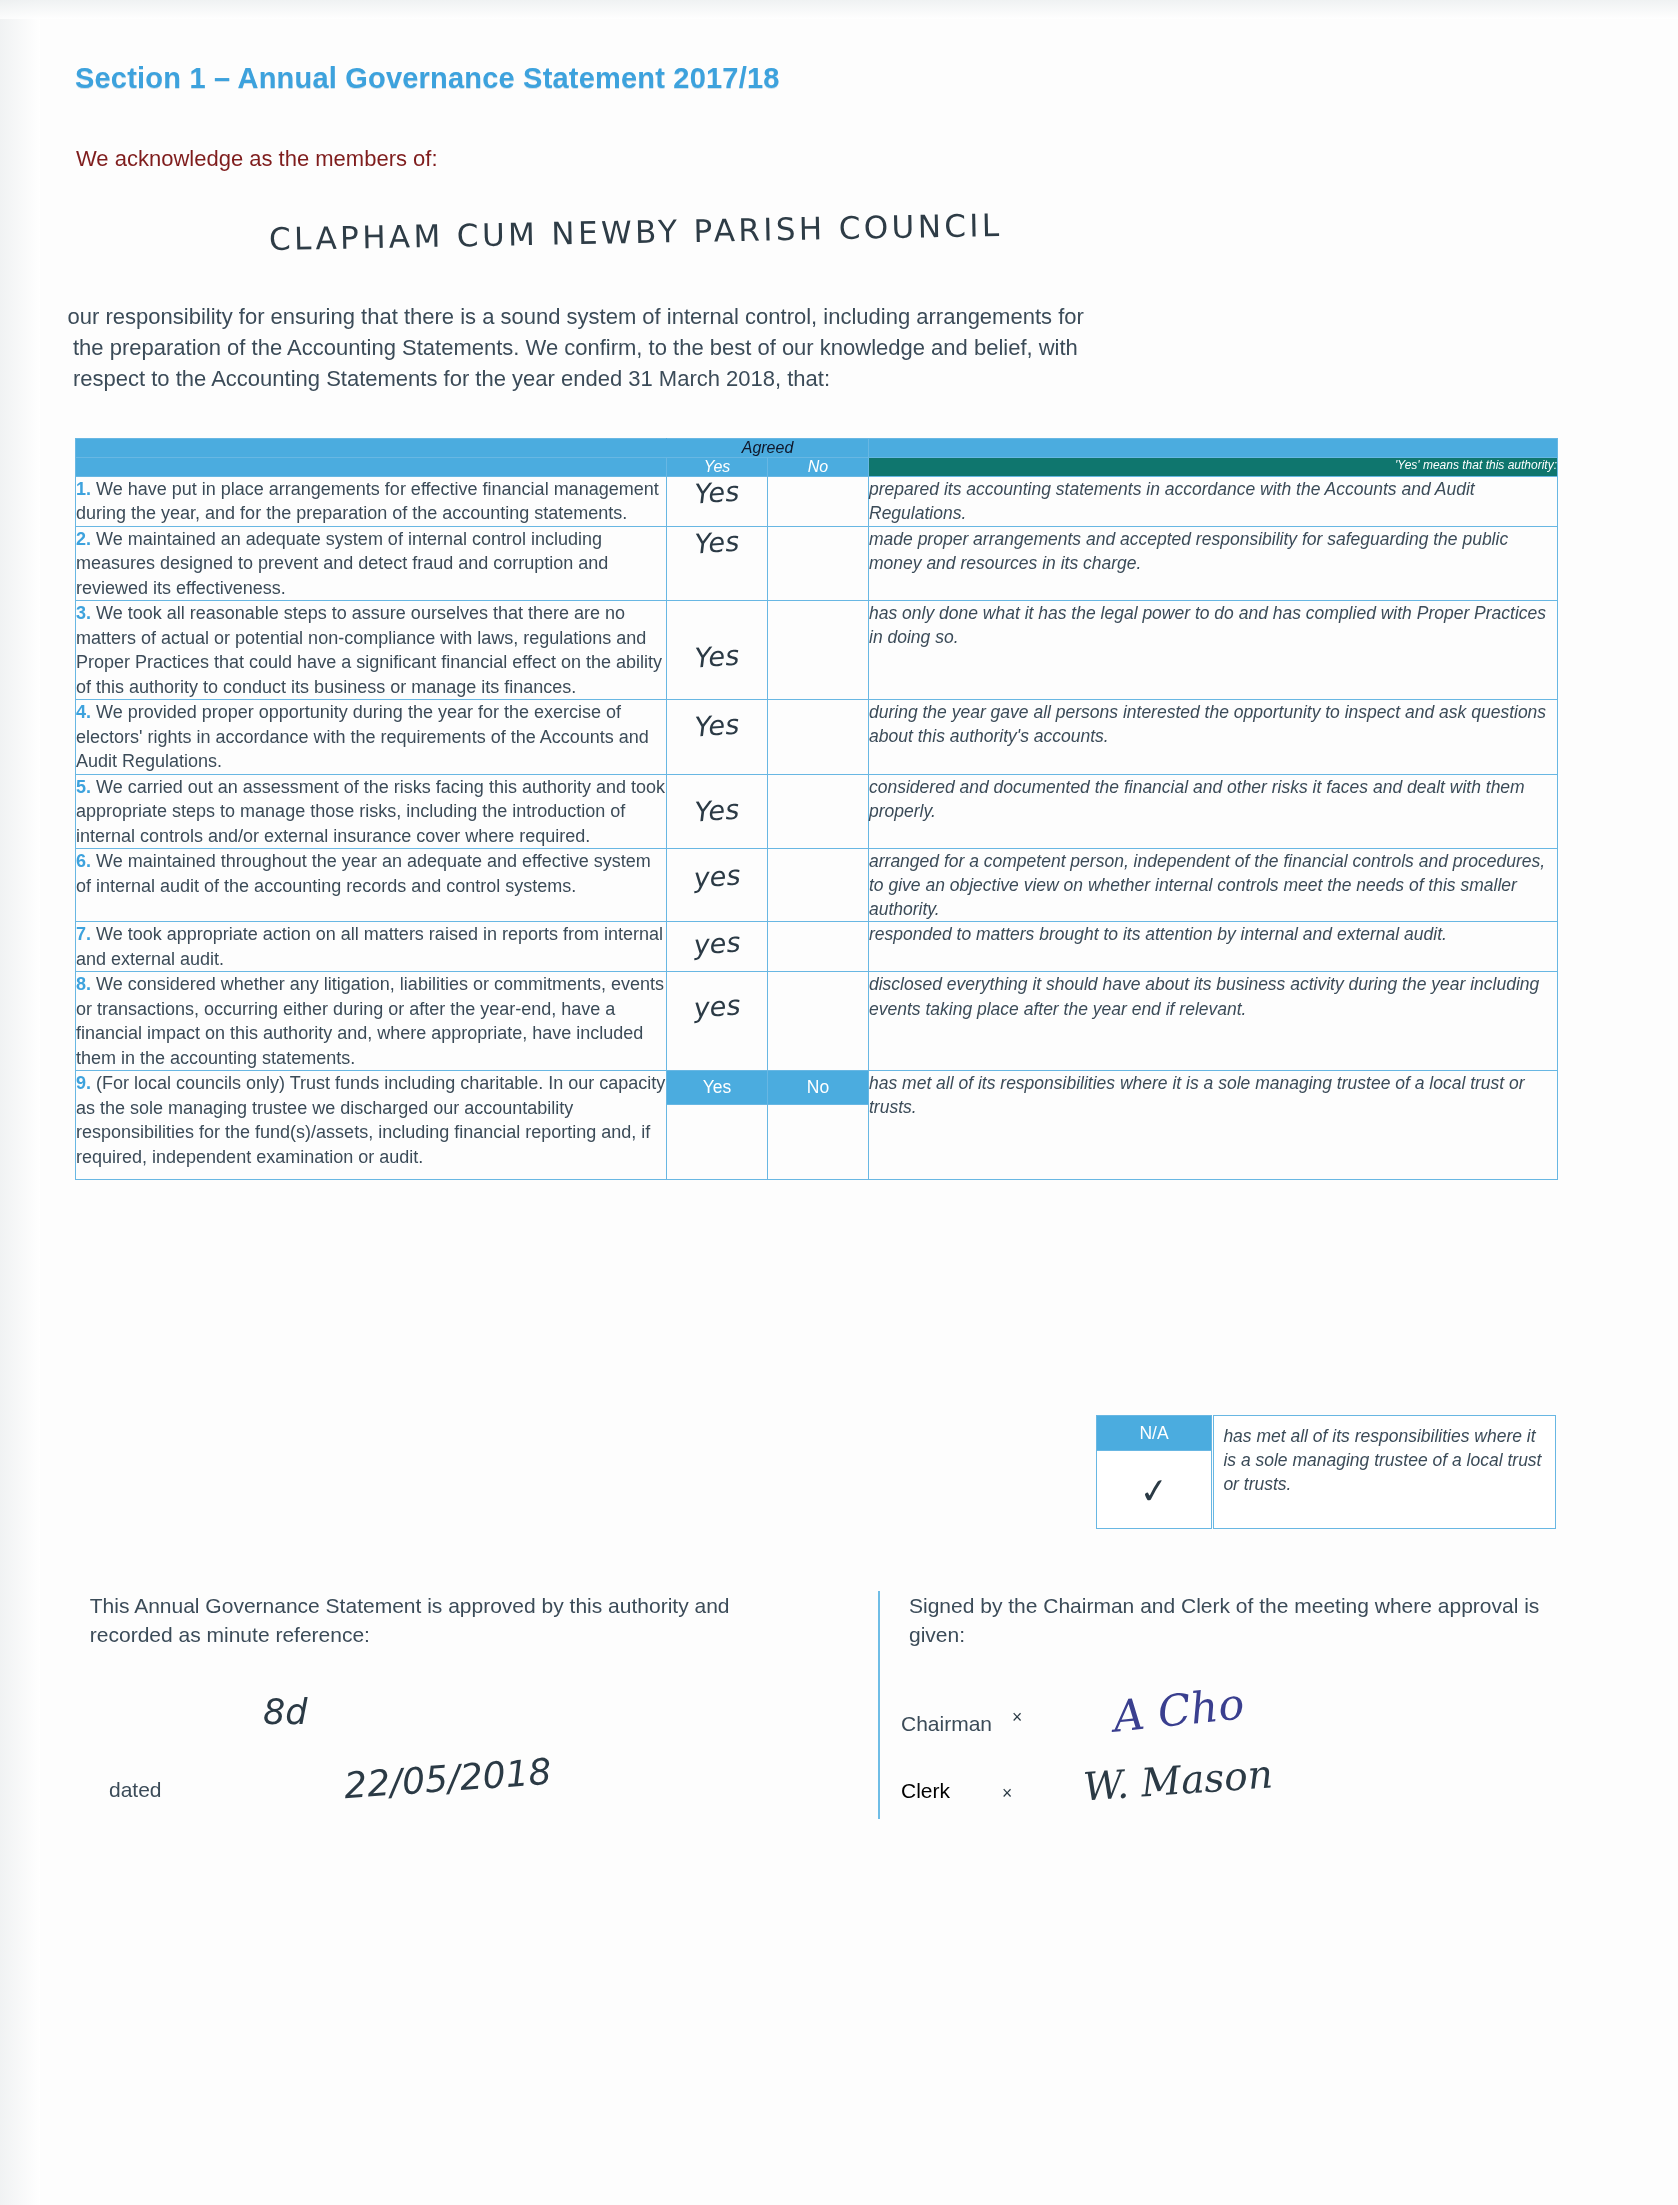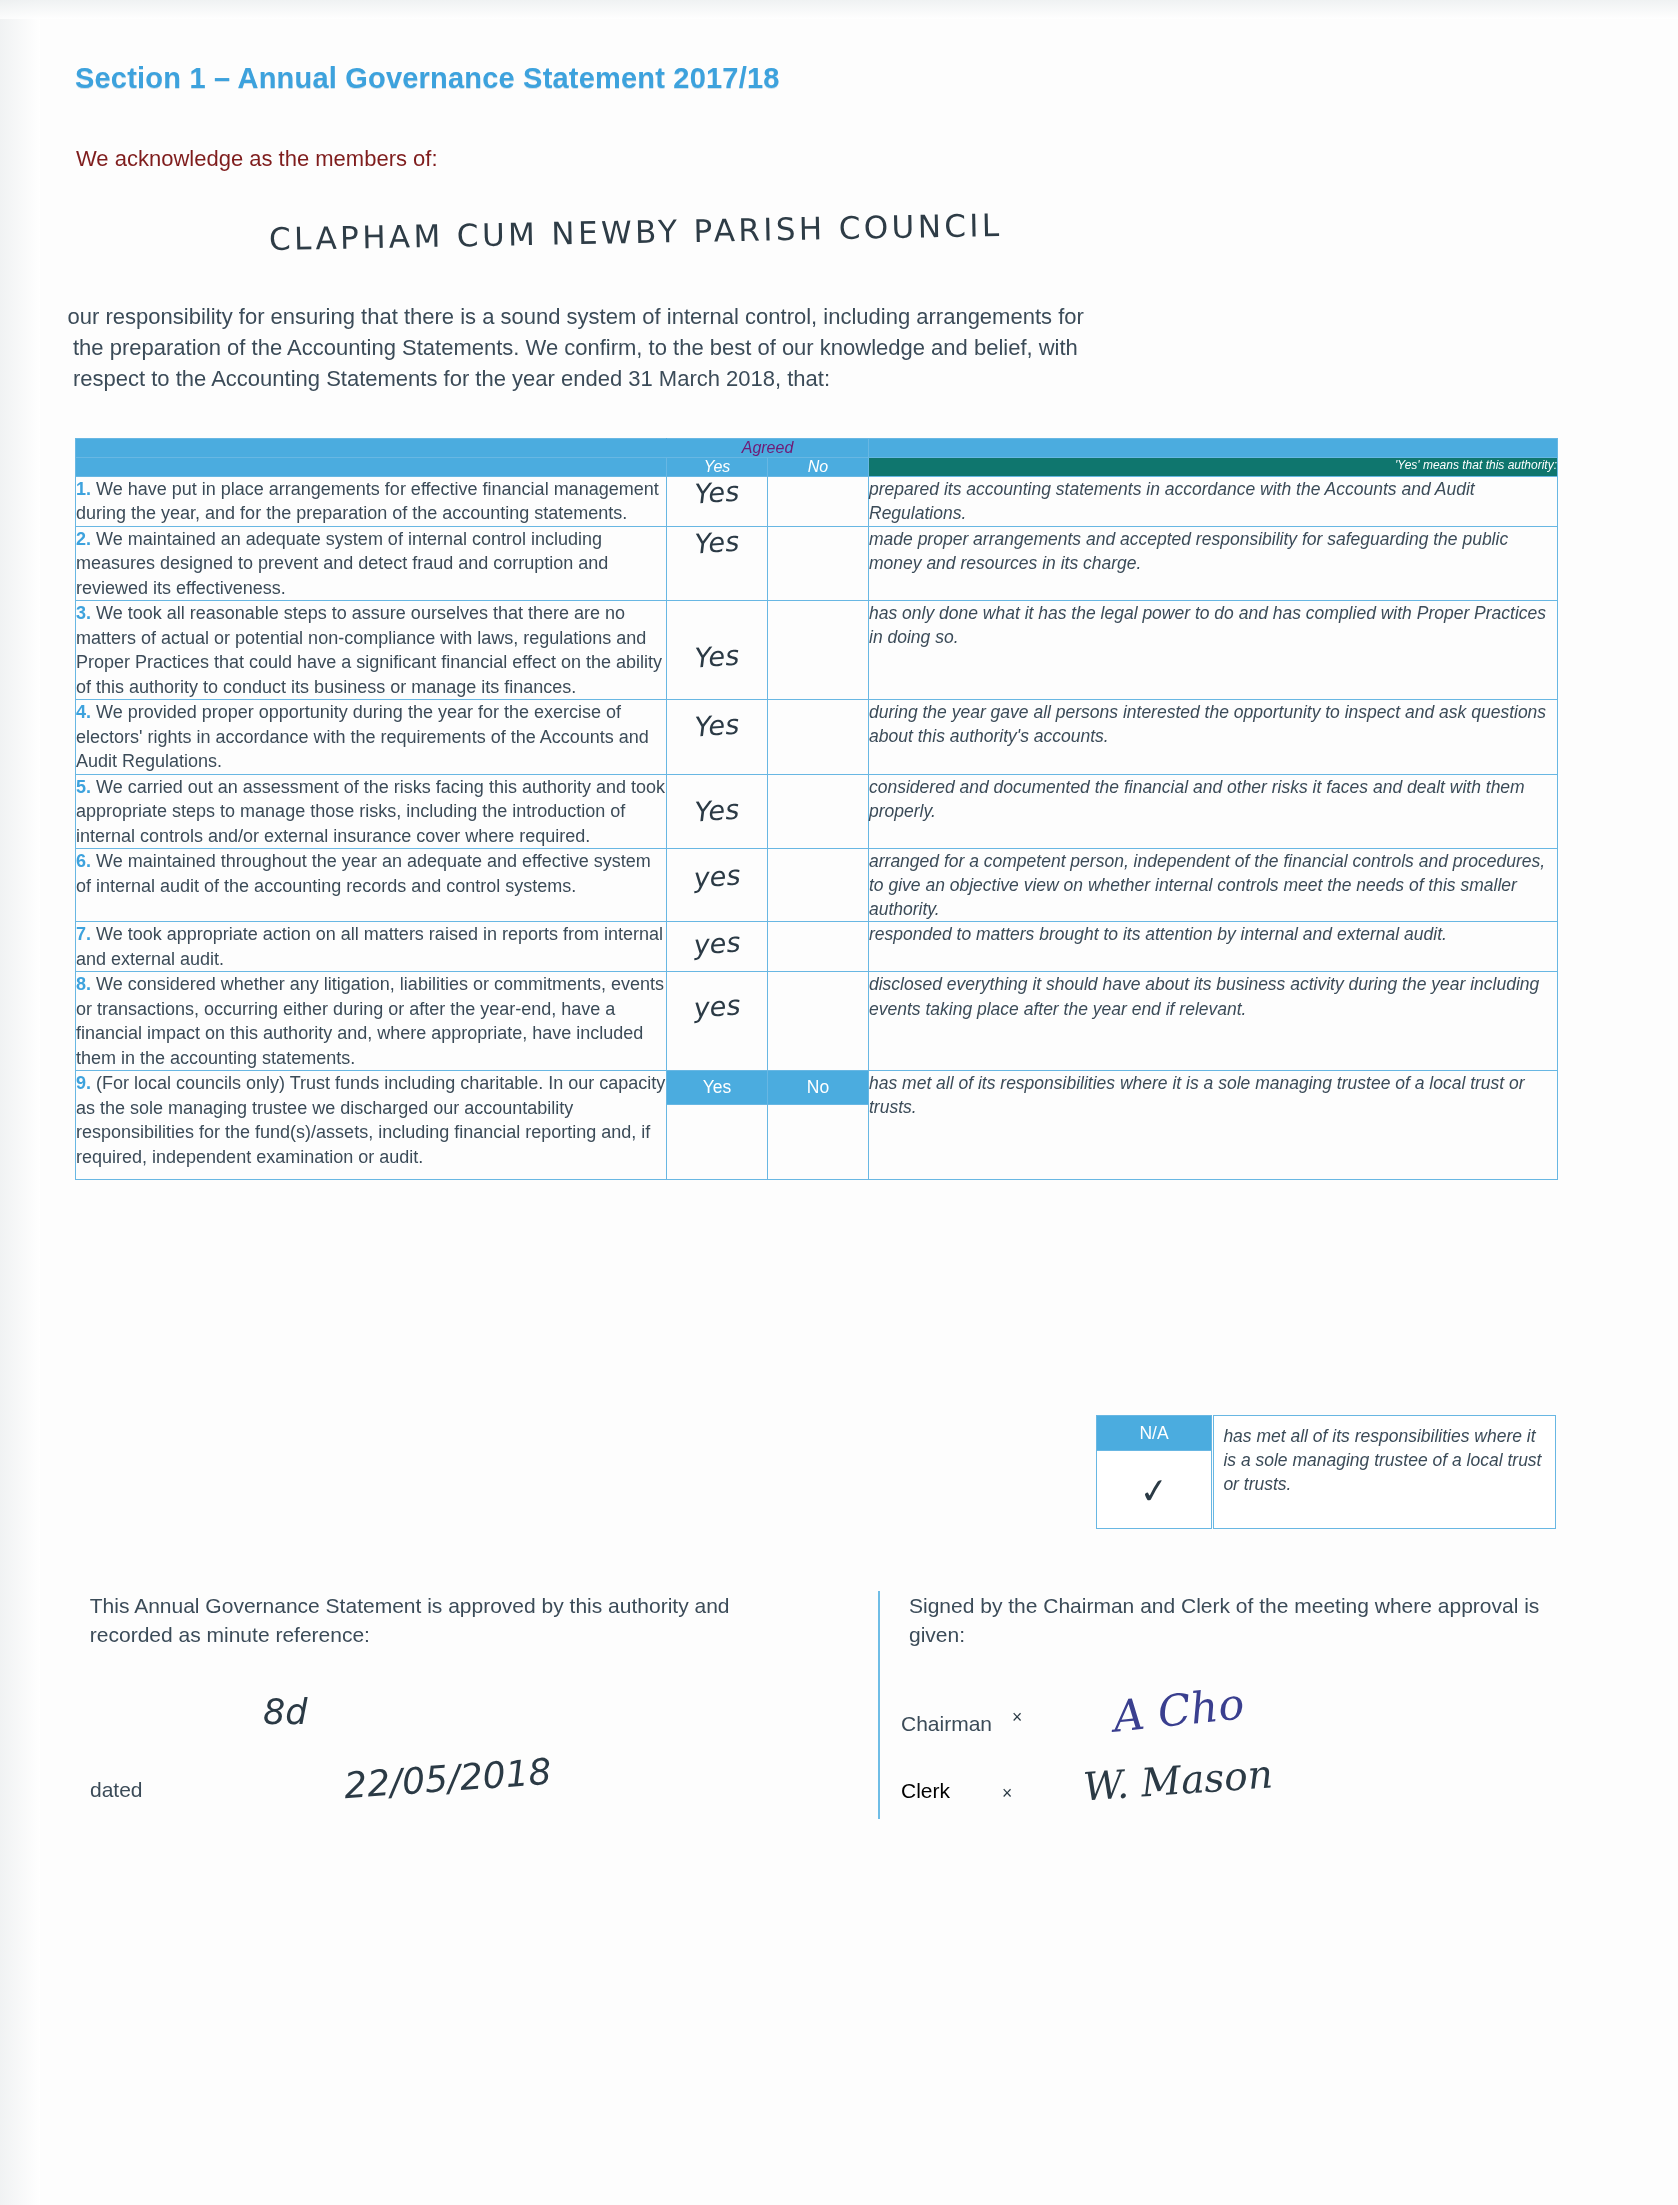--- a/index.html
+++ b/index.html
@@ -88,21 +88,21 @@
     border-collapse: collapse;
     table-layout: fixed;
   }
   .agov-table td, .agov-table th {
     border: 0.7px solid #68b7e3;
     vertical-align: top;
     padding: 0;
   }
   .hdr-band {
     background: #4bacdf;
-    color: #701a75;
+    color: #0f172a;
   }
   .hdr-agreed {
     text-align: center;
     font-size: 16px;
     font-style: italic;
     padding: 4px 0 3.4px 0;
     font-weight: normal;
   }
   .hdr-sub {
     background: #4bacdf;
@@ -198,21 +198,21 @@
     position: absolute;
     left: 188px;
     top: 101px;
     font-family: "DejaVu Sans", sans-serif;
     font-size: 35px;
     color: #2b3a45;
     font-style: italic;
   }
   .dated-label {
     position: absolute;
-    left: 15px;
+    left: 34px;
     top: 187px;
     font-size: 21px;
     color: #3b4b58;
   }
   .dated-value {
     position: absolute;
     left: 269px;
     top: 167px;
     font-family: "DejaVu Sans", sans-serif;
     font-size: 36px;

